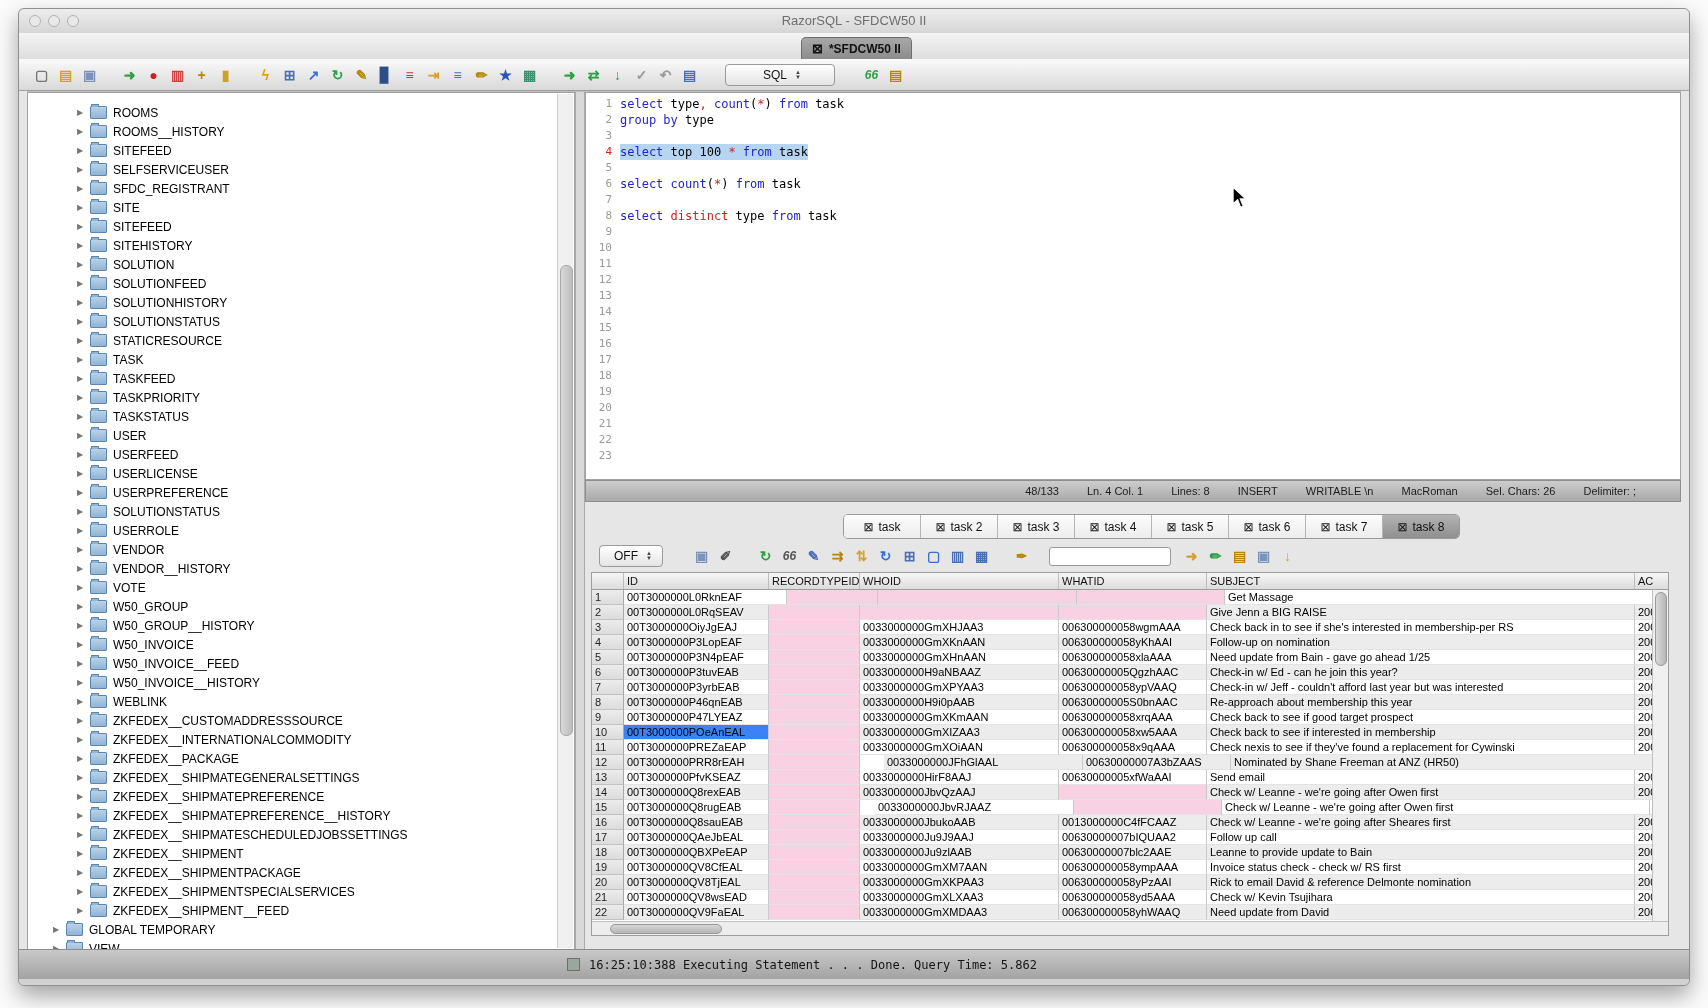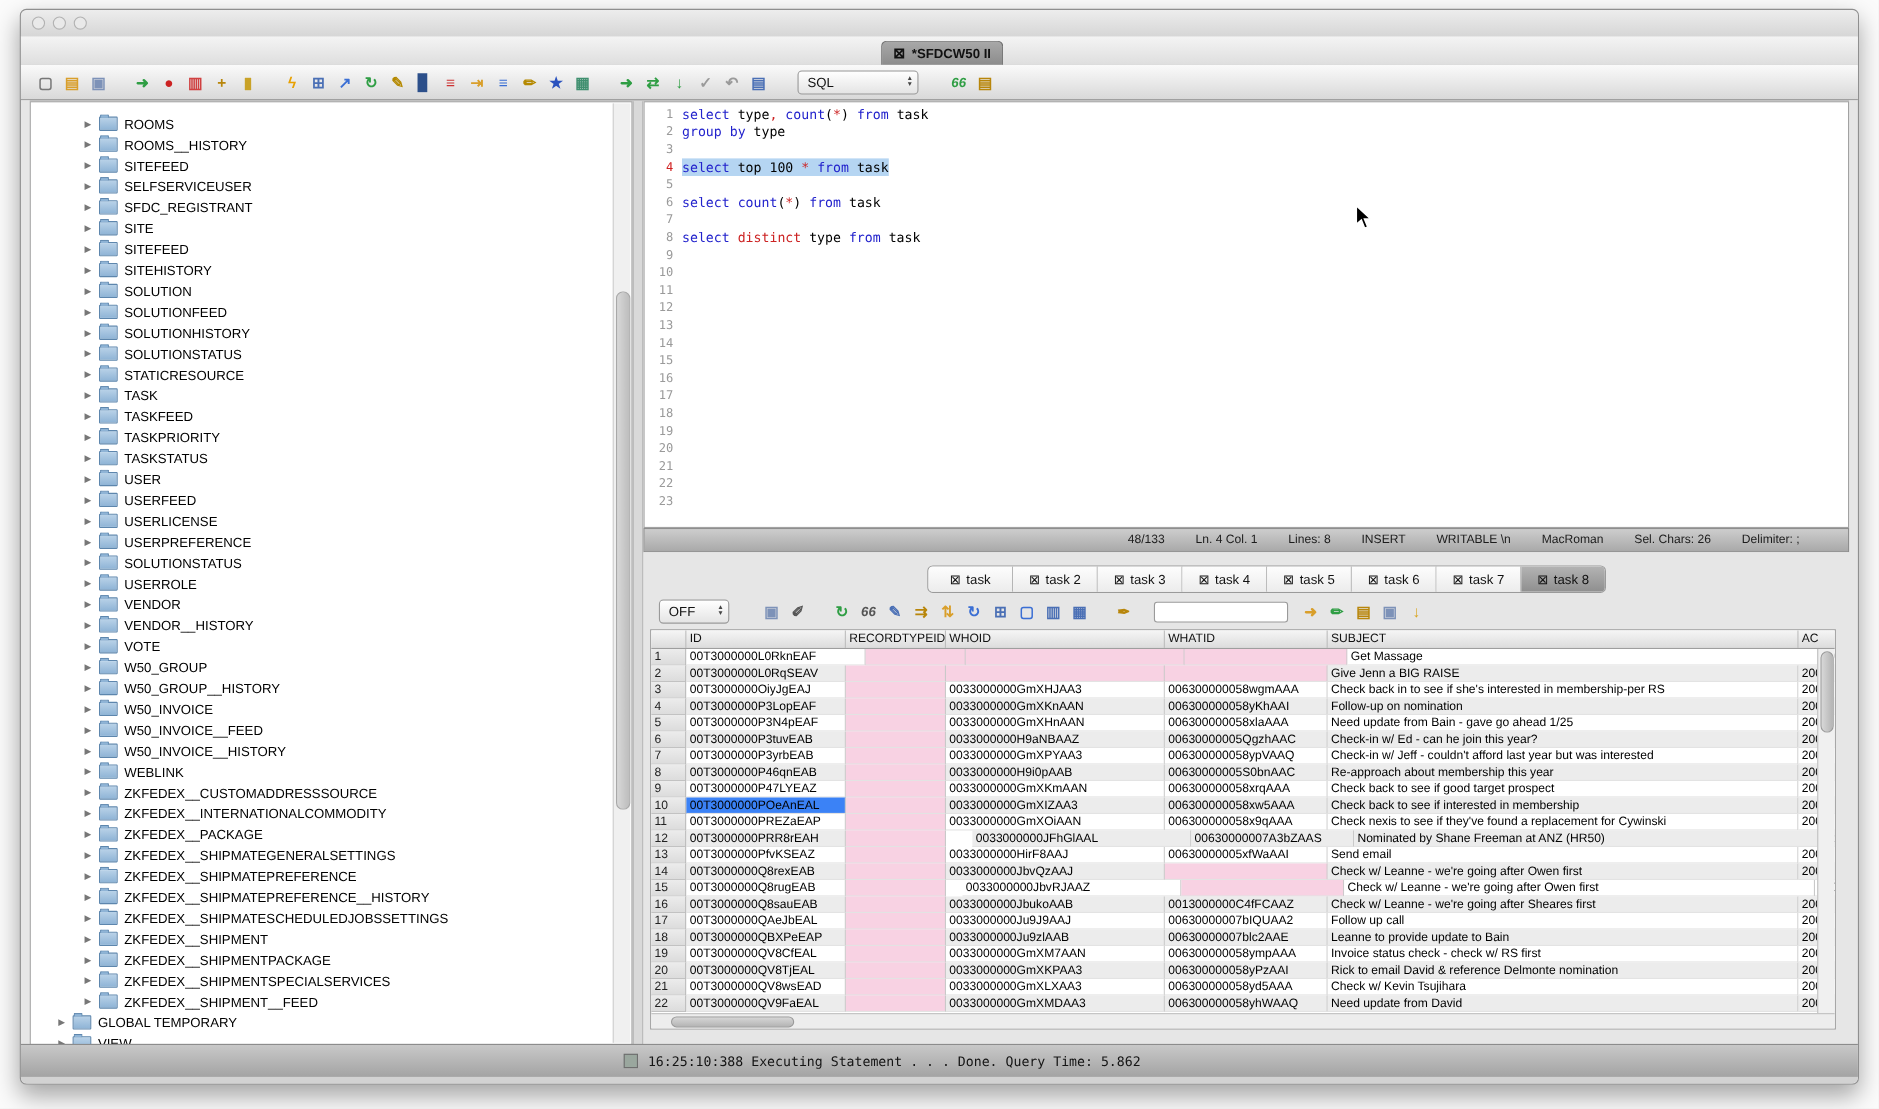--- a/index.html
+++ b/index.html
@@ -11,21 +11,21 @@
   .light{width:12px;height:12px;border-radius:50%;border:1px solid #b2b2b2;background:#e9e9e9;box-sizing:border-box;}
   .title{position:absolute;left:0;right:0;top:4px;text-align:center;font-size:13px;color:#6e6e6e;}
   
   .doctabs{position:absolute;left:0;top:24px;right:0;height:26px;background:linear-gradient(#f4f4f4,#dedede);border-bottom:1px solid #a8a8a8;}
   .doctab{position:absolute;left:782px;top:4px;height:21px;padding:0 10px;display:flex;align-items:center;gap:6px;background:linear-gradient(#a8a8a8,#8c8c8c);border:1px solid #6e6e6e;border-bottom:none;border-radius:5px 5px 0 0;font-size:12px;font-weight:bold;color:#111;}
   .closebox{font-size:13px;color:#111;line-height:1;}
   
   .toolbar{position:absolute;left:0;top:50px;right:0;height:32px;background:linear-gradient(#fafafa,#d9d9d9);border-bottom:1px solid #a0a0a0;display:flex;align-items:center;padding-left:12px;box-sizing:border-box;}
   .ic{display:inline-flex;align-items:center;justify-content:center;width:21px;height:20px;font-size:14px;font-weight:bold;margin-right:3px;font-style:normal;}
   .ic.gap{margin-left:16px;}
-  .combo{display:flex;align-items:center;justify-content:space-between;height:20px;background:linear-gradient(#ffffff,#e4e4e4);border:1px solid #9a9a9a;border-radius:4px;padding:0 4px 0 8px;font-size:12px;color:#111;}
+  .combo{display:flex;align-items:center;justify-content:center;height:20px;background:linear-gradient(#ffffff,#e4e4e4);border:1px solid #9a9a9a;border-radius:4px;padding:0 4px 0 8px;font-size:12px;color:#111;}
   .stepper{display:flex;flex-direction:column;line-height:5px;font-size:6px;color:#444;margin-left:8px;}
   #mode-combo{width:96px;margin:0 10px 0 22px;}
   
   .main{position:absolute;left:8px;right:8px;top:82px;height:858px;background:#e6e6e6;border-top:1px solid #bdbdbd;}
   .tree{position:absolute;left:0;top:0;width:548px;height:100%;background:#fff;border:1px solid #a2a2a2;box-sizing:border-box;overflow:hidden;}
   .tree-rows{position:absolute;left:0;top:10px;right:16px;}
   .trerow{height:19px;display:flex;align-items:center;font-size:12px;color:#000;white-space:nowrap;}
   .trerow .tri{width:12px;font-size:8px;color:#777;text-align:center;}
   .folder{width:15px;height:11px;background:linear-gradient(#b9d2e8,#8fb4d6);border:1px solid #5d86ad;border-radius:1px;margin:0 6px 0 4px;position:relative;}
   .folder:before{content:"";position:absolute;left:0;top:-3px;width:6px;height:2px;background:#8fb4d6;border:1px solid #5d86ad;border-bottom:none;border-radius:1px 1px 0 0;}
@@ -75,20 +75,21 @@
 <body>
 
 <div class="window">
 
   <div class="titlebar">
     <div class="traffic">
       <span class="light"></span>
       <span class="light"></span>
       <span class="light"></span>
     </div>
+    <div class="title">RazorSQL - SFDCW50 II</div>
   </div>
 
   <div class="doctabs">
     <div class="doctab">
       <span class="closebox">⊠</span>
       <span>*SFDCW50 II</span>
     </div>
   </div>
 
   <div class="toolbar">

